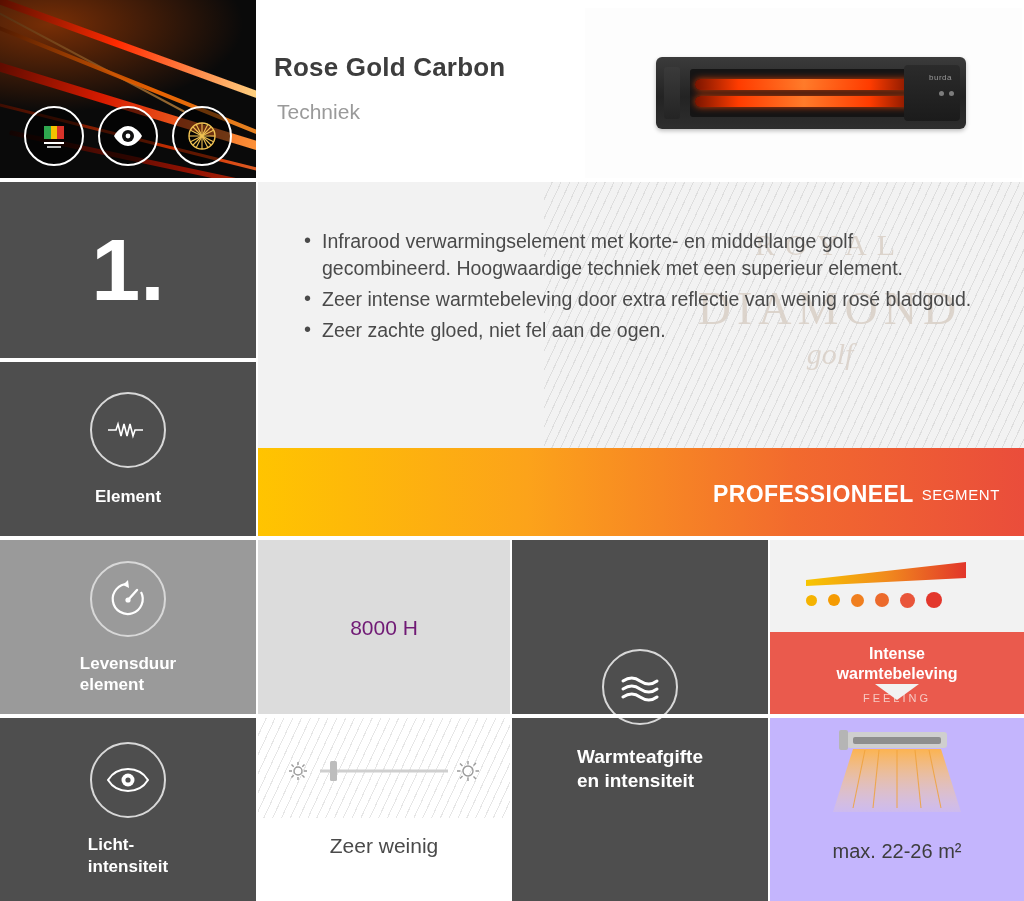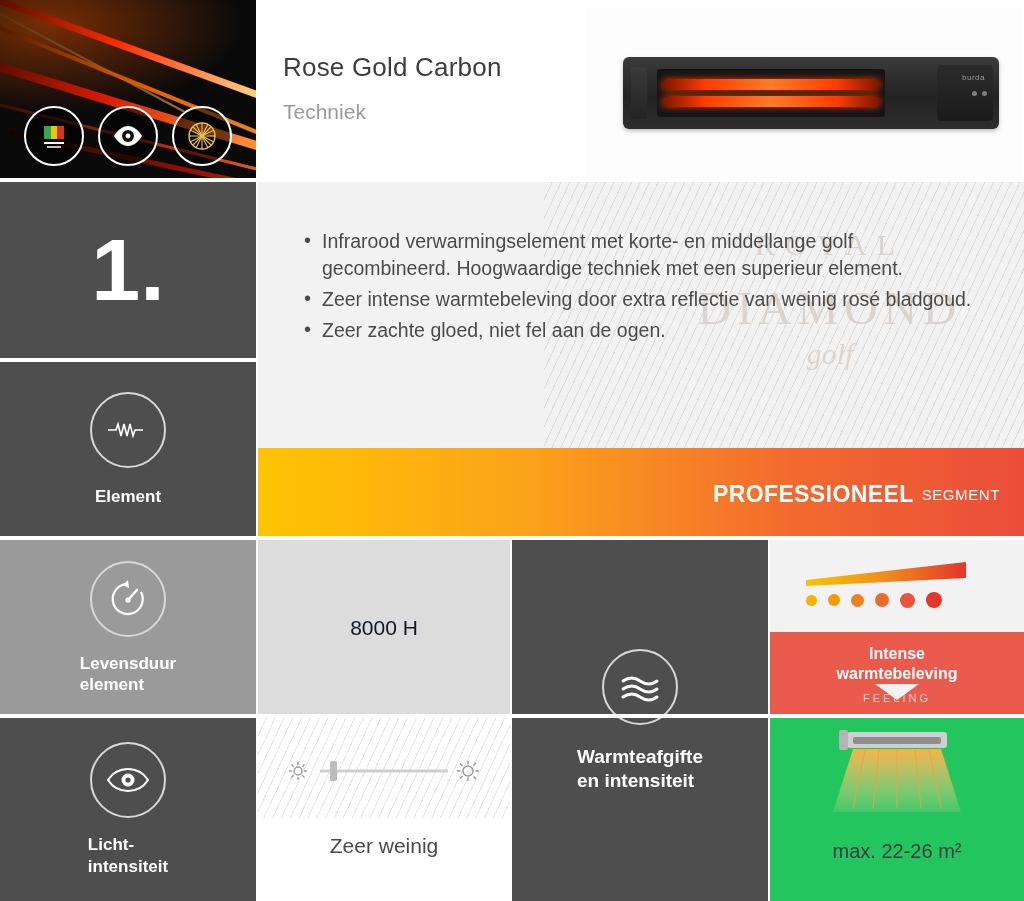--- a/index.html
+++ b/index.html
@@ -28,31 +28,31 @@
   .hero-icons{position:absolute;left:24px;bottom:14px;display:flex;gap:14px;}
   .hicon{width:56px;height:56px;border-radius:50%;border:2px solid #ffffff;background:rgba(0,0,0,.55);
          display:flex;align-items:center;justify-content:center;}
 
   
   .header{
     position:absolute;left:256px;top:0;width:768px;height:180px;background:#ffffff;
     border-left:2px solid #e9e9e9;
   }
   .header .title{
-    position:absolute;left:25px;top:52px;font-size:26px;color:#3d3d3d;font-weight:400;letter-spacing:.2px;
+    position:absolute;left:16px;top:52px;font-size:26px;color:#3d3d3d;font-weight:700;letter-spacing:.2px;
   }
   .header .subtitle{
-    position:absolute;left:25px;top:100px;font-size:21px;color:#9a9a9a;font-weight:400;
+    position:absolute;left:19px;top:100px;font-size:21px;color:#9a9a9a;font-weight:400;
   }
   .product-shot{
     position:absolute;left:327px;top:8px;width:437px;height:170px;background:#fdfdfd;
     display:flex;align-items:center;justify-content:center;
   }
   .heater{
-    position:relative;width:376px;height:72px;border-radius:6px;
+    position:relative;width:310px;height:72px;border-radius:6px;
     background:linear-gradient(180deg,#3b3b3b,#232323 55%,#2e2e2e);
     box-shadow:0 2px 4px rgba(0,0,0,.25);
     margin-left:15px;
   }
   .heater .grill{
     position:absolute;left:34px;top:12px;width:228px;height:48px;border-radius:3px;
     background:#151515;overflow:hidden;display:flex;flex-direction:column;justify-content:space-evenly;padding:4px 5px;box-sizing:border-box;
   }
   .heater .tube{height:11px;border-radius:6px;background:linear-gradient(90deg,#7a1500,#ff3c00 20%,#ff7b2a 50%,#ff3c00 80%,#7a1500);box-shadow:0 0 7px rgba(255,70,0,.8);}
   .heater .endcap{position:absolute;right:6px;top:8px;width:56px;height:56px;border-radius:4px;background:linear-gradient(180deg,#2b2b2b,#1b1b1b);}
@@ -106,21 +106,21 @@
   .segment .big{color:#ffffff;font-size:23px;font-weight:700;letter-spacing:.4px;}
   .segment .small{color:#ffffff;font-size:15px;font-weight:400;letter-spacing:.6px;}
 
   
   .life-block{
     position:absolute;left:0;top:540px;width:256px;height:176px;background:#9a9a9a;
     display:flex;flex-direction:column;align-items:center;justify-content:center;gap:16px;
   }
   .life-val{
     position:absolute;left:258px;top:540px;width:252px;height:176px;background:#dcdcdc;
-    display:flex;align-items:center;justify-content:center;color:#0f172a;font-size:21px;
+    display:flex;align-items:center;justify-content:center;color:#701a75;font-size:21px;
   }
   .heat-block{
     position:absolute;left:512px;top:540px;width:256px;height:361px;background:#4e4e4e;
     display:flex;flex-direction:column;align-items:center;justify-content:center;gap:20px;
   }
   .feel{
     position:absolute;left:770px;top:540px;width:254px;height:176px;background:#f2f2f2;overflow:hidden;
   }
   .feel .wedge{position:absolute;left:36px;top:22px;width:160px;height:26px;}
   .feel .dots{position:absolute;left:36px;top:52px;display:flex;gap:11px;align-items:center;}
@@ -142,21 +142,21 @@
     position:absolute;left:258px;top:718px;width:252px;height:183px;background:#ffffff;
   }
   .light-val .hatch2{
     position:absolute;left:0;top:0;width:252px;height:100px;
     background:repeating-linear-gradient(115deg,rgba(255,255,255,0) 0px,rgba(255,255,255,0) 7px,rgba(222,222,222,.75) 7px,rgba(222,222,222,.75) 8px);
   }
   .slider{position:absolute;left:28px;top:42px;width:196px;height:22px;}
   .light-val .caption{position:absolute;left:0;top:116px;width:252px;text-align:center;color:#4a4a4a;font-size:21px;}
 
   .area-block{
-    position:absolute;left:770px;top:718px;width:254px;height:183px;background:#22c55e;
+    position:absolute;left:770px;top:718px;width:254px;height:183px;background:#c4b5fd;
   }
   .area-block .art{position:absolute;left:47px;top:10px;width:160px;height:88px;}
   .area-block .caption{position:absolute;left:0;top:122px;width:254px;text-align:center;color:#3d3d3d;font-size:20px;}
 
   
   .gut{position:absolute;background:#ffffff;}
 </style>
 </head>
 <body>
 

